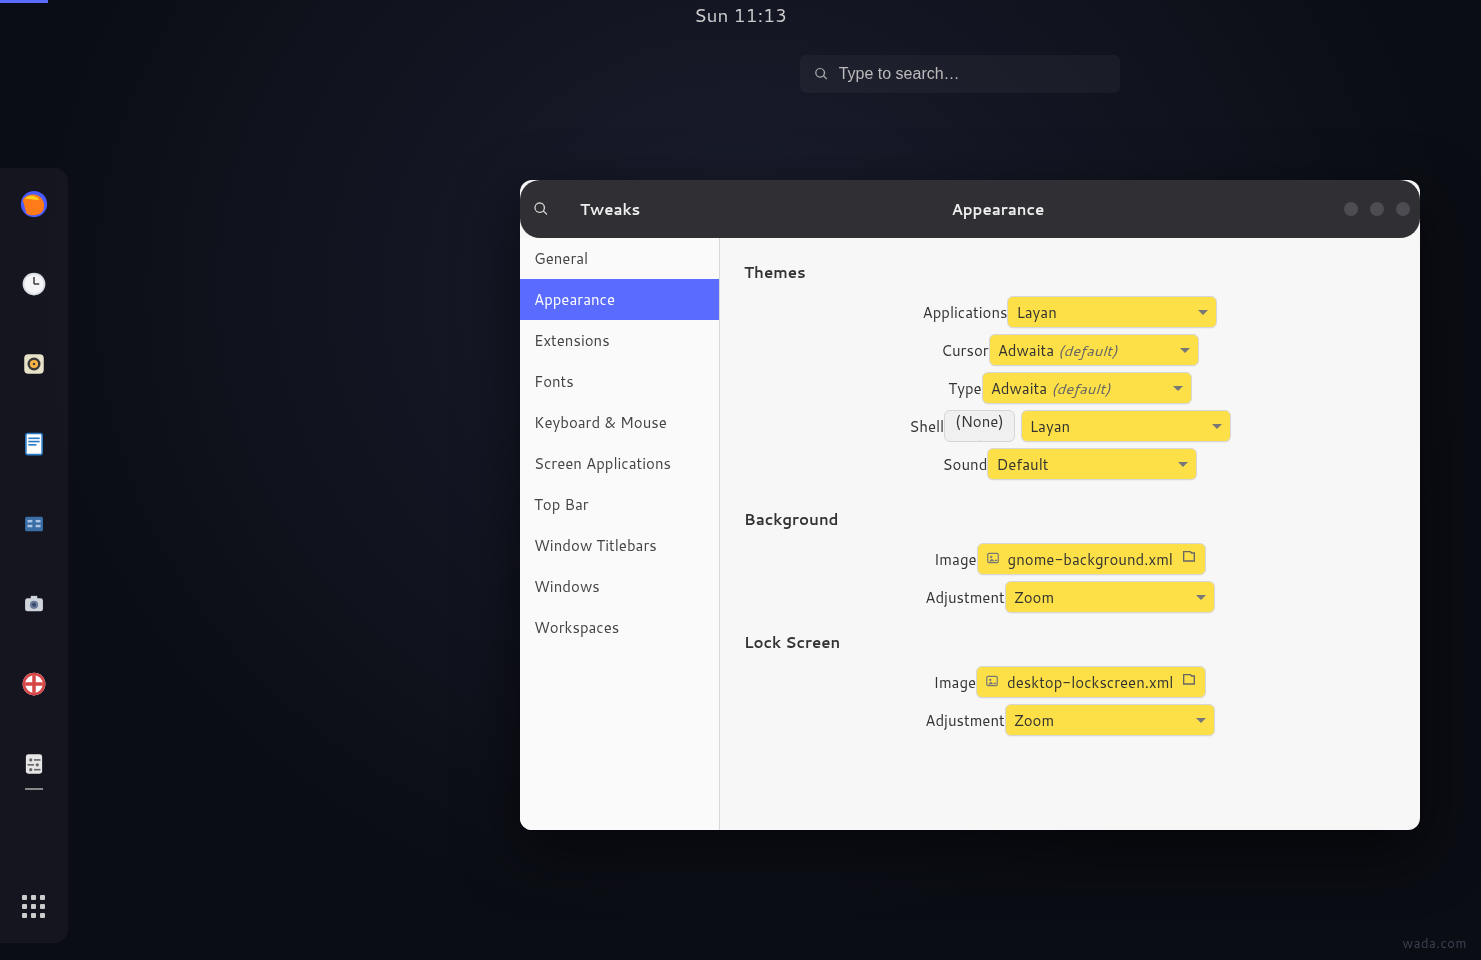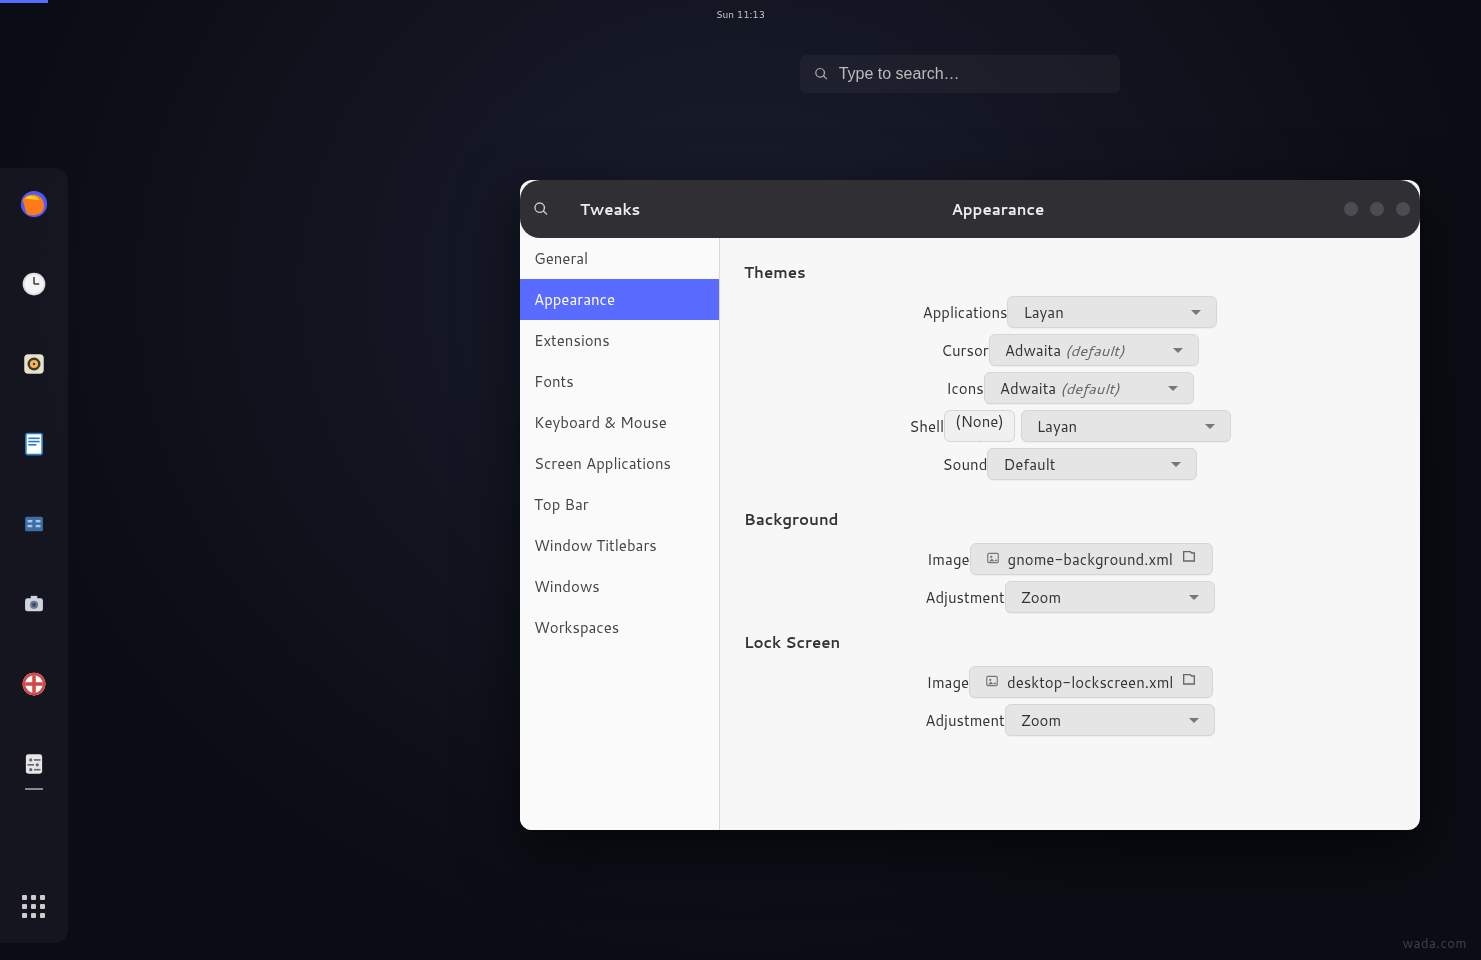--- a/index.html
+++ b/index.html
@@ -14,21 +14,21 @@
   }
 
   
   .topbar {
     position: absolute;
     top: 0; left: 0; right: 0;
     height: 28px;
     display: flex;
     justify-content: center;
     align-items: center;
-    font-size: 10px;
+    font-size: 19px;
     color: #ccc;
   }
   .topbar .activities-underline {
     position: absolute;
     top: 0; left: 0;
     width: 48px; height: 3px;
     background: #5a6bff;
   }
 
   
@@ -193,27 +193,27 @@
   }
   .row-label { color: #333; }
   .row-right {
     display: flex;
     align-items: center;
     gap: 6px;
   }
   .combo, .filebtn {
     height: 32px;
     min-width: 210px;
-    background: #e5e5e5;
+    background: #fde047;
     border: 1px solid #d6d6d6;
     border-radius: 6px;
     display: flex;
     align-items: center;
     justify-content: space-between;
-    padding: 0 15px;
+    padding: 0 8px;
     font-size: 15px;
     color: #333;
     cursor: pointer;
     box-shadow: 0 1px 1px rgba(0,0,0,0.04);
   }
   .combo .default-suffix { font-style: italic; color: #666; }
   .combo .caret {
     width: 0; height: 0;
     border-left: 5px solid transparent;
     border-right: 5px solid transparent;
@@ -391,21 +391,21 @@
         <div class="combo">
           <span>
             <span>Adwaita</span>
             <span class="default-suffix">(default)</span>
           </span>
           <span class="caret"></span>
         </div>
       </div>
 
       <div class="row">
-        <span class="row-label">Icons</span>
+        <span class="row-label">Type</span>
         <div class="combo">
           <span>
             <span>Adwaita</span>
             <span class="default-suffix">(default)</span>
           </span>
           <span class="caret"></span>
         </div>
       </div>
 
       <div class="row">

